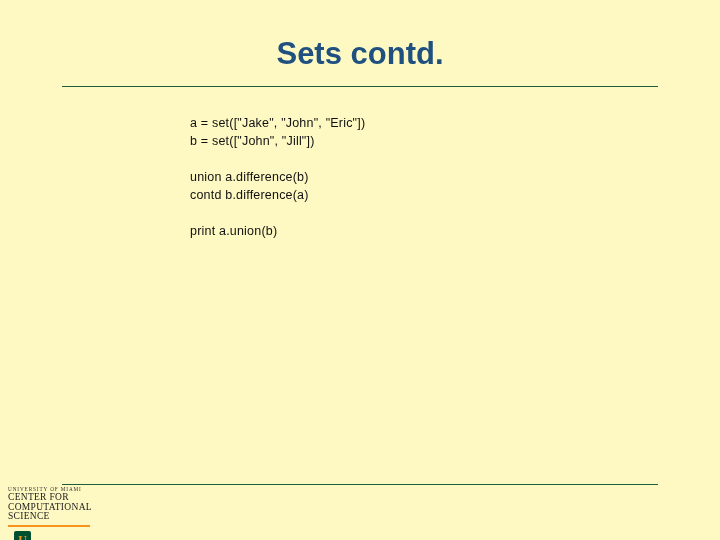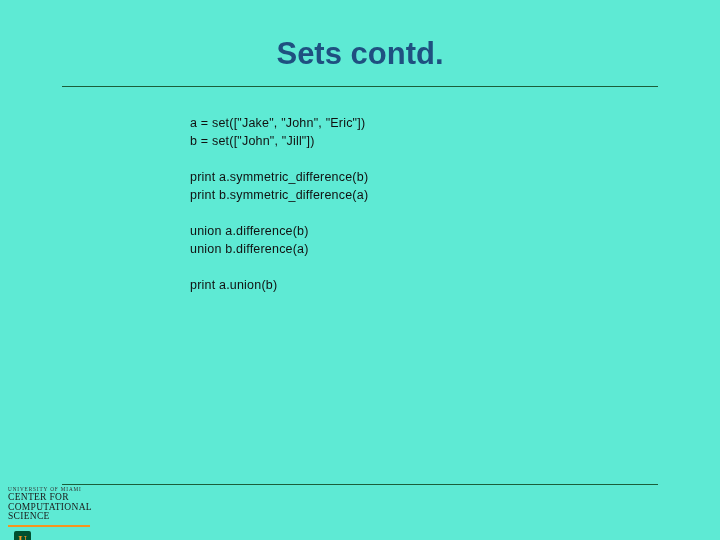--- a/index.html
+++ b/index.html
@@ -10,21 +10,21 @@
     width: 720px;
     height: 540px;
     background: #ffffff;
     font-family: "Liberation Sans", sans-serif;
     overflow: hidden;
   }
   .slide {
     position: relative;
     width: 720px;
     height: 540px;
-    background: #5eead4;
+    background: #fef9c3;
   }
   .slide-title {
     position: absolute;
     left: 0;
     top: 36px;
     width: 720px;
     text-align: center;
     font-family: "Liberation Sans", sans-serif;
     font-size: 31px;
     font-weight: bold;
@@ -131,28 +131,24 @@
 
   <div class="title-rule"></div>
 
   <div class="code-block">
 
     <div class="code-group">
       <div class="code-line">a = set(["Jake", "John", "Eric"])</div>
       <div class="code-line">b = set(["John", "Jill"])</div>
     </div>
 
-    <div class="code-group">
-      <div class="code-line">print a.symmetric_difference(b)</div>
-      <div class="code-line">print b.symmetric_difference(a)</div>
-    </div>
 
     <div class="code-group">
       <div class="code-line">union a.difference(b)</div>
-      <div class="code-line">union b.difference(a)</div>
+      <div class="code-line">contd b.difference(a)</div>
     </div>
 
     <div class="code-group">
       <div class="code-line">print a.union(b)</div>
     </div>
 
   </div>
 
   <div class="bottom-rule"></div>
 

